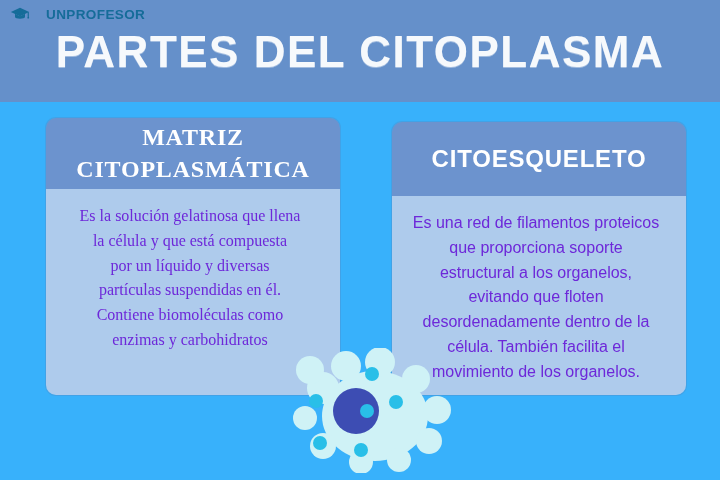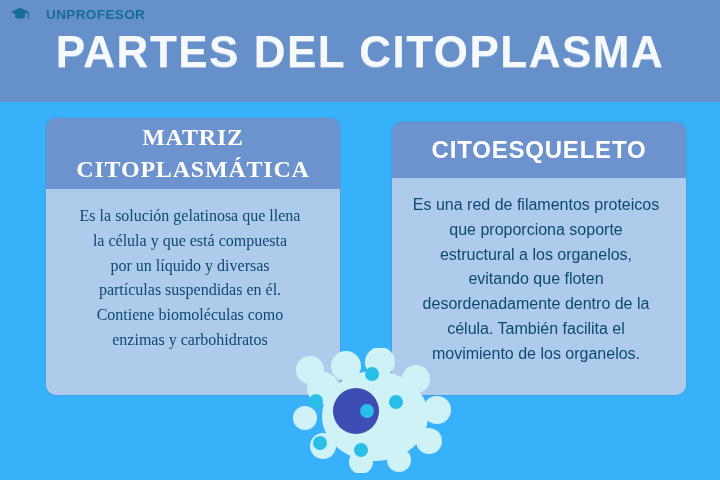--- a/index.html
+++ b/index.html
@@ -64,28 +64,28 @@
     justify-content: center;
     text-align: center;
     color: #FFFFFF;
     font-weight: 700;
     font-size: 24px;
     letter-spacing: 0.8px;
     line-height: 1.32;
     white-space: pre-line;
   }
   .card-left  .card-header { height: 71px; }
-  .card-right .card-header { height: 56px; }
+  .card-right .card-header { height: 74px; }
 
   .card-body {
     background: #AECBEC;
     height: 100%;
     padding: 15px 6px 10px 0;
     text-align: center;
-    color: #0c4a6e;
+    color: #6d28d9;
     font-size: 16px;
     line-height: 1.55;
     white-space: pre-line;
   }
 
   
   .cell-art {
     position: absolute;
     left: 283px; top: 348px;
     z-index: 5;

